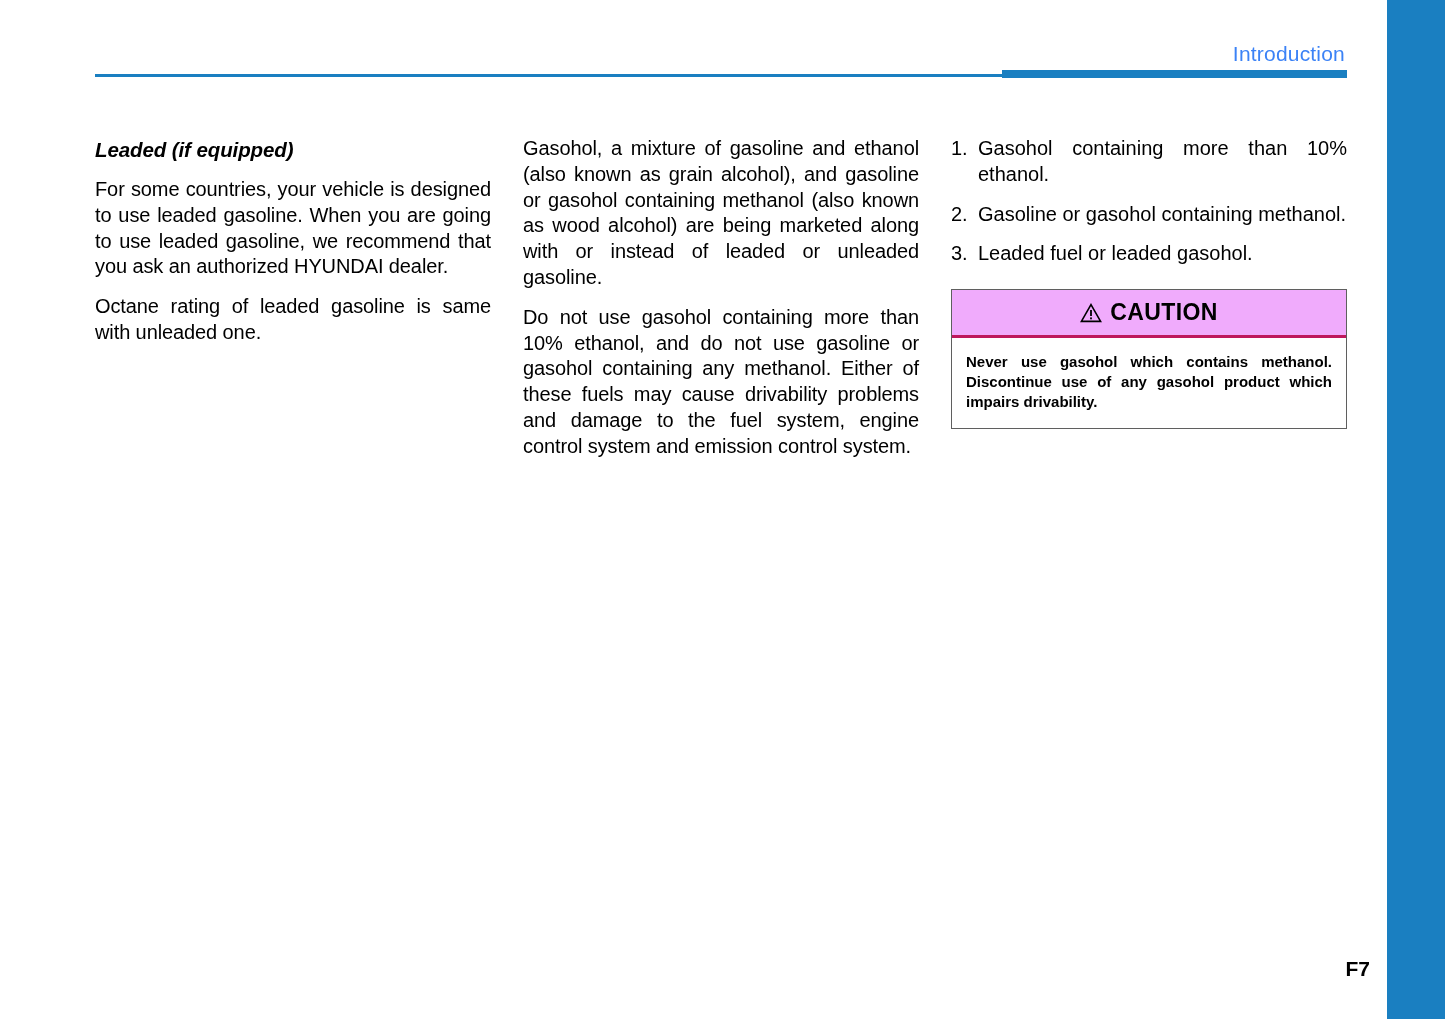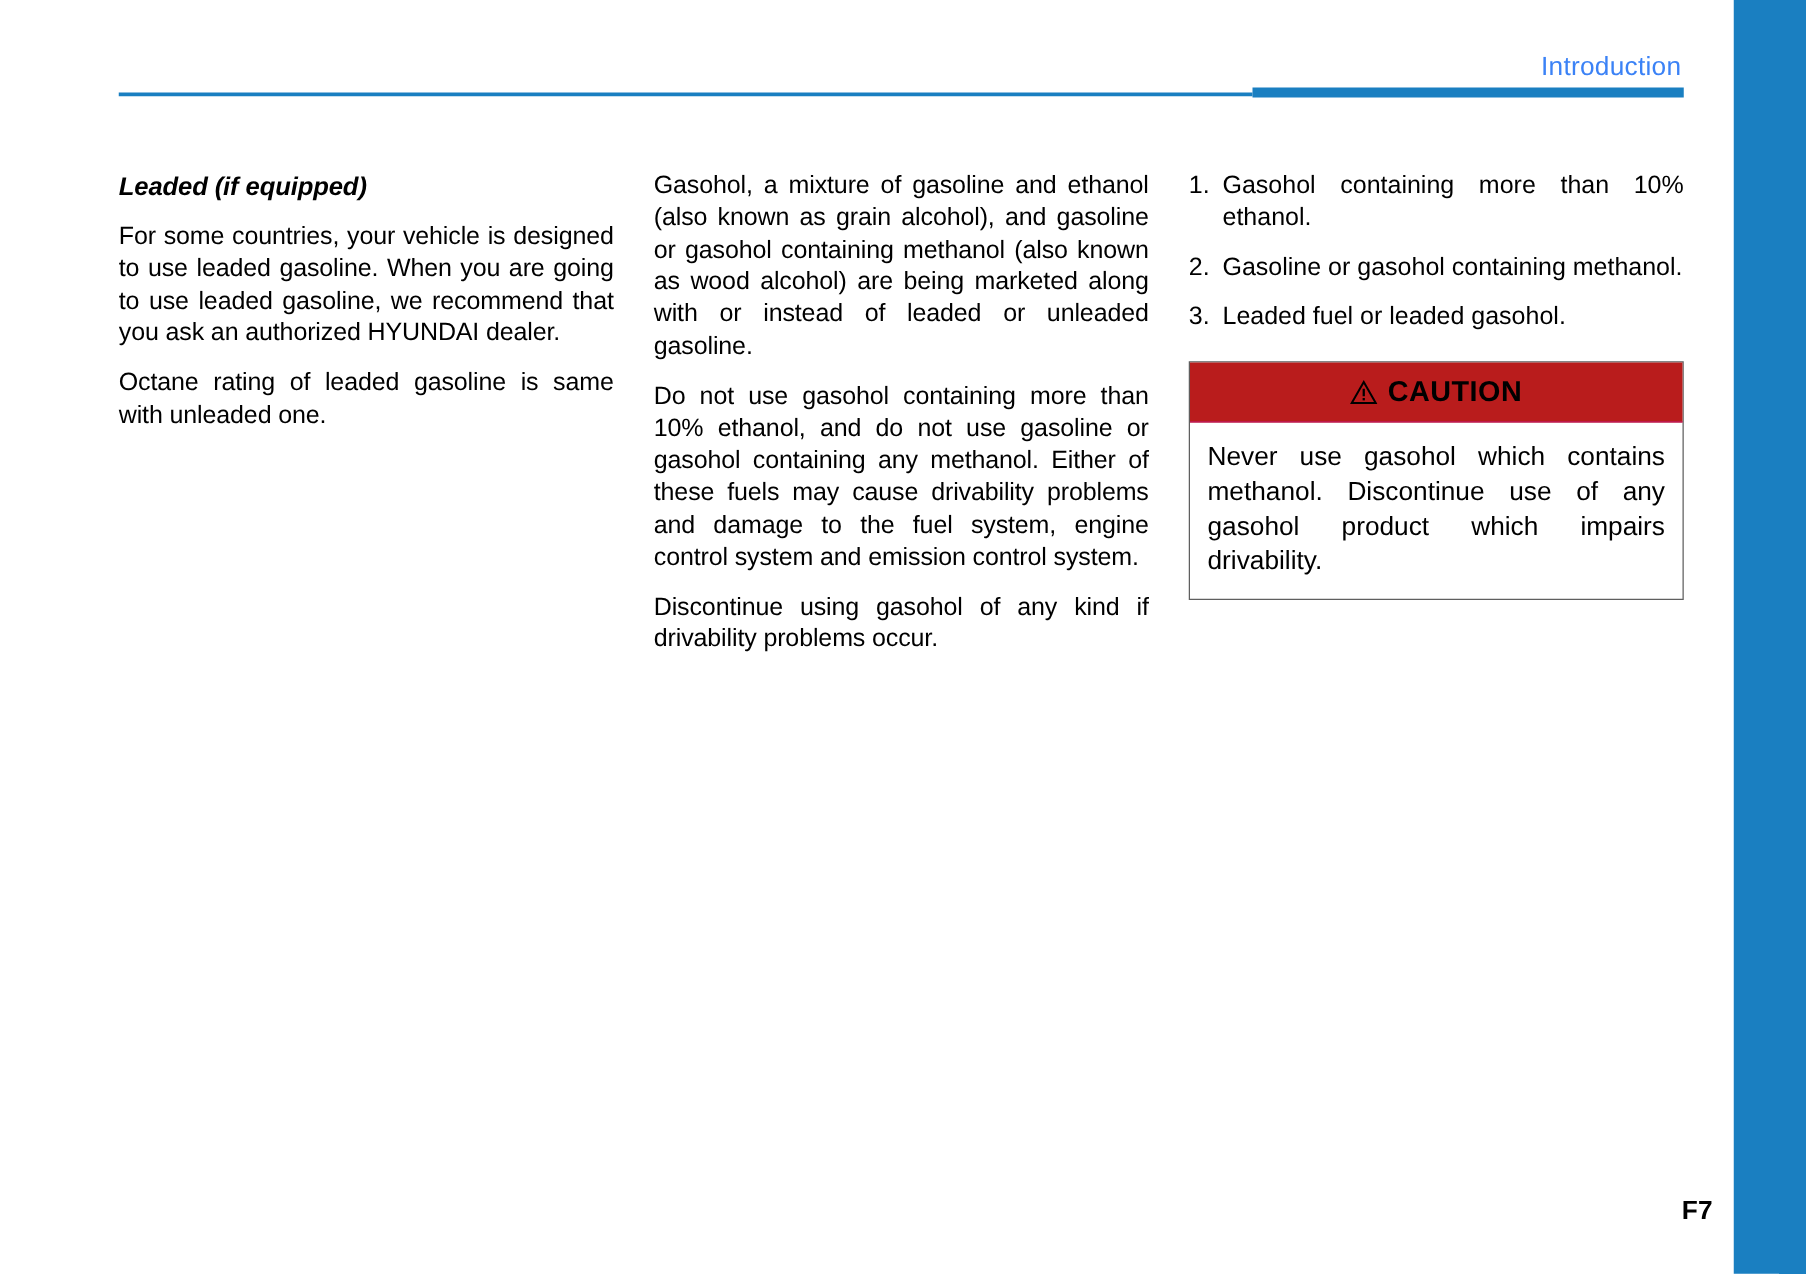--- a/index.html
+++ b/index.html
@@ -109,44 +109,44 @@
   }
   ol.numlist li:last-child { margin-bottom: 0; }
 
   
   .caution {
     margin-top: 22px;
     border: 1px solid #5f5f5f;
     width: 396px;
   }
   .caution-head {
-    background: #b91c1c;
-    border-bottom: 1px solid #be185d;
+    background: #f0abfc;
+    border-bottom: 3px solid #be185d;
     height: 48px;
     display: flex;
     align-items: center;
     justify-content: center;
     gap: 8px;
   }
   .caution-head .warn-icon {
     display: inline-block;
     width: 22px;
     height: 20px;
     position: relative;
   }
   .caution-head .warn-icon svg { display:block; }
   .caution-title {
     font-size: 23px;
     font-weight: bold;
     letter-spacing: 0.4px;
   }
   .caution-body {
     padding: 14px 14px 16px 14px;
-    font-size: 21px;
-    font-weight: normal;
+    font-size: 15px;
+    font-weight: bold;
     line-height: 1.32;
     text-align: justify;
     text-justify: inter-word;
   }
   
   .page-num {
     position: absolute;
     right: 75px;
     bottom: 38px;
     font-size: 21px;
@@ -168,21 +168,20 @@
 
   <div class="col">
     <h2 class="sec-title">Leaded (if equipped)</h2>
     <p class="body">For some countries, your vehicle is designed to use leaded gasoline. When you are going to use leaded gasoline, we recommend that you ask an authorized HYUNDAI dealer.</p>
     <p class="body last">Octane rating of leaded gasoline is same with unleaded one.</p>
   </div>
 
   <div class="col">
     <p class="body">Gasohol, a mixture of gasoline and ethanol (also known as grain alcohol), and gasoline or gasohol containing methanol (also known as wood alcohol) are being marketed along with or instead of leaded or unleaded gasoline.</p>
     <p class="body">Do not use gasohol containing more than 10% ethanol, and do not use gasoline or gasohol containing any methanol. Either of these fuels may cause drivability problems and damage to the fuel system, engine control system and emission control system.</p>
-    <p class="body last">Discontinue using gasohol of any kind if drivability problems occur.</p>
   </div>
 
   <div class="col col-3">
 
     <ol class="numlist">
       <li>
         <span class="num">1.</span>
         <span class="txt">Gasohol containing more than 10% ethanol.</span>
       </li>
       <li>

